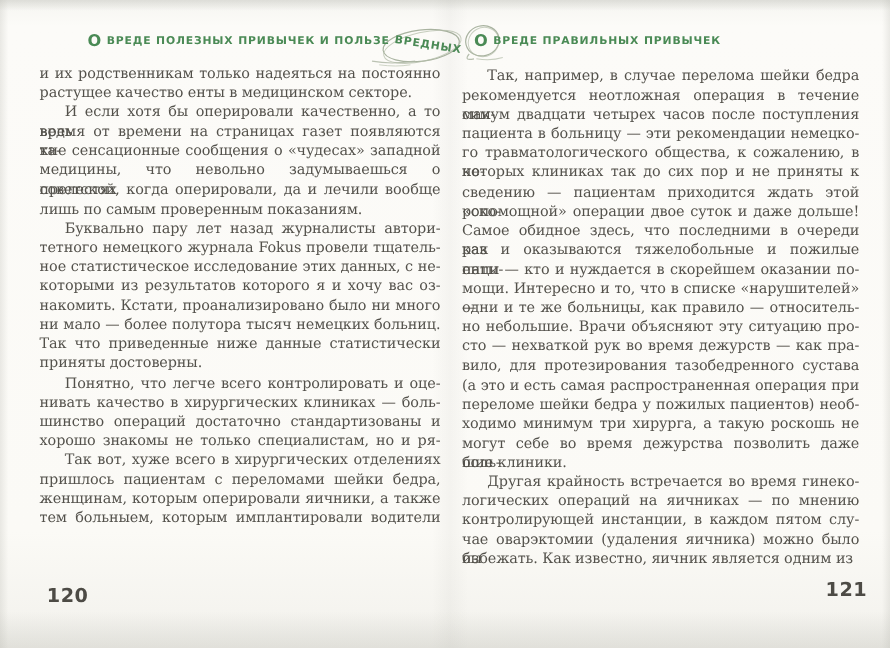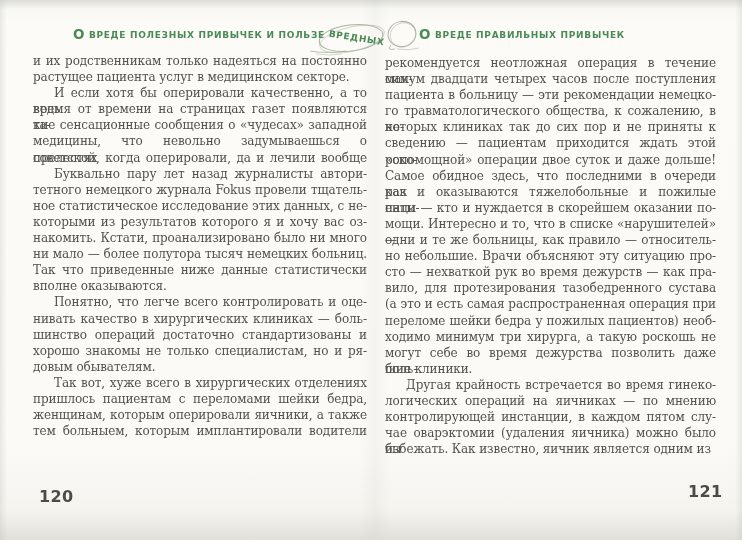--- a/index.html
+++ b/index.html
@@ -22,21 +22,21 @@
   .page-right { left:371px; width:371px; }
 
   .running-header {
     position:absolute; white-space:nowrap;
     font-family:"DejaVu Sans","Liberation Sans",sans-serif;
     font-weight:bold; font-size:9px; letter-spacing:.7px;
     text-transform:uppercase; color:var(--accent,#4a8a55);
   }
   .running-header .lead { font-size:13.5px; vertical-align:-1px; }
   .header-left  { top:26px; right:-14px; }
-  .header-right { top:26px; left:24px;margin-left:24px; }
+  .header-right { top:26px; left:24px; }
   .circled-word { display:inline-block; transform:rotate(9deg) translateY(3px); }
 
   .ornament { position:absolute; pointer-events:none; }
   .orn-left  { left:308px; top:18px; }
   .orn-right { left:12px;  top:18px; }
 
   .body-text { position:absolute; }
   .body-left  { top:53px; left:33px; width:334px; }
   .body-right { top:55px; left:14px; width:331px; }
   .line {
@@ -68,39 +68,39 @@
       <path d="M2,33 Q 18,36 38,33" fill="none" stroke="#aab4a1" stroke-width="1" opacity="0.8"></path>
       <path d="M8,36 Q 22,38 34,36" fill="none" stroke="#b7c0ad" stroke-width="0.8" opacity="0.7"></path>
     </svg>
 
     <div class="running-header header-left">
       <span class="lead">О</span><span> вреде полезных привычек и пользе </span><span class="circled-word">вредных</span>
     </div>
 
     <div class="body-text body-left">
         <div class="line">и их родственникам только надеяться на постоянно</div>
-        <div class="line par-end">растущее пациента услуг в медицинском секторе.</div>
+        <div class="line par-end">растущее качество енты в медицинском секторе.</div>
         <div class="line indent">И если хотя бы оперировали качественно, а то ведь</div>
         <div class="line">время от времени на страницах газет появляются та-</div>
         <div class="line">кие сенсационные сообщения о «чудесах» западной</div>
         <div class="line">медицины, что невольно задумываешься о прелестях</div>
         <div class="line">советской, когда оперировали, да и лечили вообще</div>
+        <div class="line par-end">лишь по самым проверенным показаниям.</div>
         <div class="line indent">Буквально пару лет назад журналисты автори-</div>
         <div class="line">тетного немецкого журнала Fokus провели тщатель-</div>
         <div class="line">ное статистическое исследование этих данных, с не-</div>
         <div class="line">которыми из результатов которого я и хочу вас оз-</div>
         <div class="line">накомить. Кстати, проанализировано было ни много</div>
         <div class="line">ни мало — более полутора тысяч немецких больниц.</div>
         <div class="line">Так что приведенные ниже данные статистически</div>
-        <div class="line par-end">вполне оказываются.</div>
+        <div class="line par-end">приняты достоверны.</div>
         <div class="line indent">Понятно, что легче всего контролировать и оце-</div>
         <div class="line">нивать качество в хирургических клиниках — боль-</div>
         <div class="line">шинство операций достаточно стандартизованы и</div>
         <div class="line">хорошо знакомы не только специалистам, но и ря-</div>
-        <div class="line par-end">довым обывателям.</div>
         <div class="line indent">Так вот, хуже всего в хирургических отделениях</div>
         <div class="line">пришлось пациентам с переломами шейки бедра,</div>
         <div class="line">женщинам, которым оперировали яичники, а также</div>
         <div class="line">тем больныем, которым имплантировали водители</div>
       </div>
 
     <div class="pagenum pagenum-left">120</div>
   </div>
 
   <div class="page page-right">
@@ -110,20 +110,21 @@
       <ellipse cx="20" cy="17" rx="13" ry="12" fill="none" stroke="#b4bdaa" stroke-width="0.8" transform="rotate(-30 20 17)" opacity="0.7"></ellipse>
       <path d="M8,27 Q 3,33 12,31" fill="none" stroke="#aab4a1" stroke-width="1" opacity="0.85"></path>
       <path d="M14,31 Q 26,33 36,30" fill="none" stroke="#b7c0ad" stroke-width="0.9" opacity="0.75"></path>
     </svg>
 
     <div class="running-header header-right">
       <span class="lead">О</span><span> вреде правильных привычек</span>
     </div>
 
     <div class="body-text body-right">
+        <div class="line indent">Так, например, в случае перелома шейки бедра</div>
         <div class="line">рекомендуется неотложная операция в течение мак-</div>
         <div class="line">симум двадцати четырех часов после поступления</div>
         <div class="line">пациента в больницу — эти рекомендации немецко-</div>
         <div class="line">го травматологического общества, к сожалению, в не-</div>
         <div class="line">которых клиниках так до сих пор и не приняты к</div>
         <div class="line">сведению — пациентам приходится ждать этой «ско-</div>
         <div class="line">ропомощной» операции двое суток и даже дольше!</div>
         <div class="line">Самое обидное здесь, что последними в очереди как</div>
         <div class="line">раз и оказываются тяжелобольные и пожилые паци-</div>
         <div class="line">енты — кто и нуждается в скорейшем оказании по-</div>

